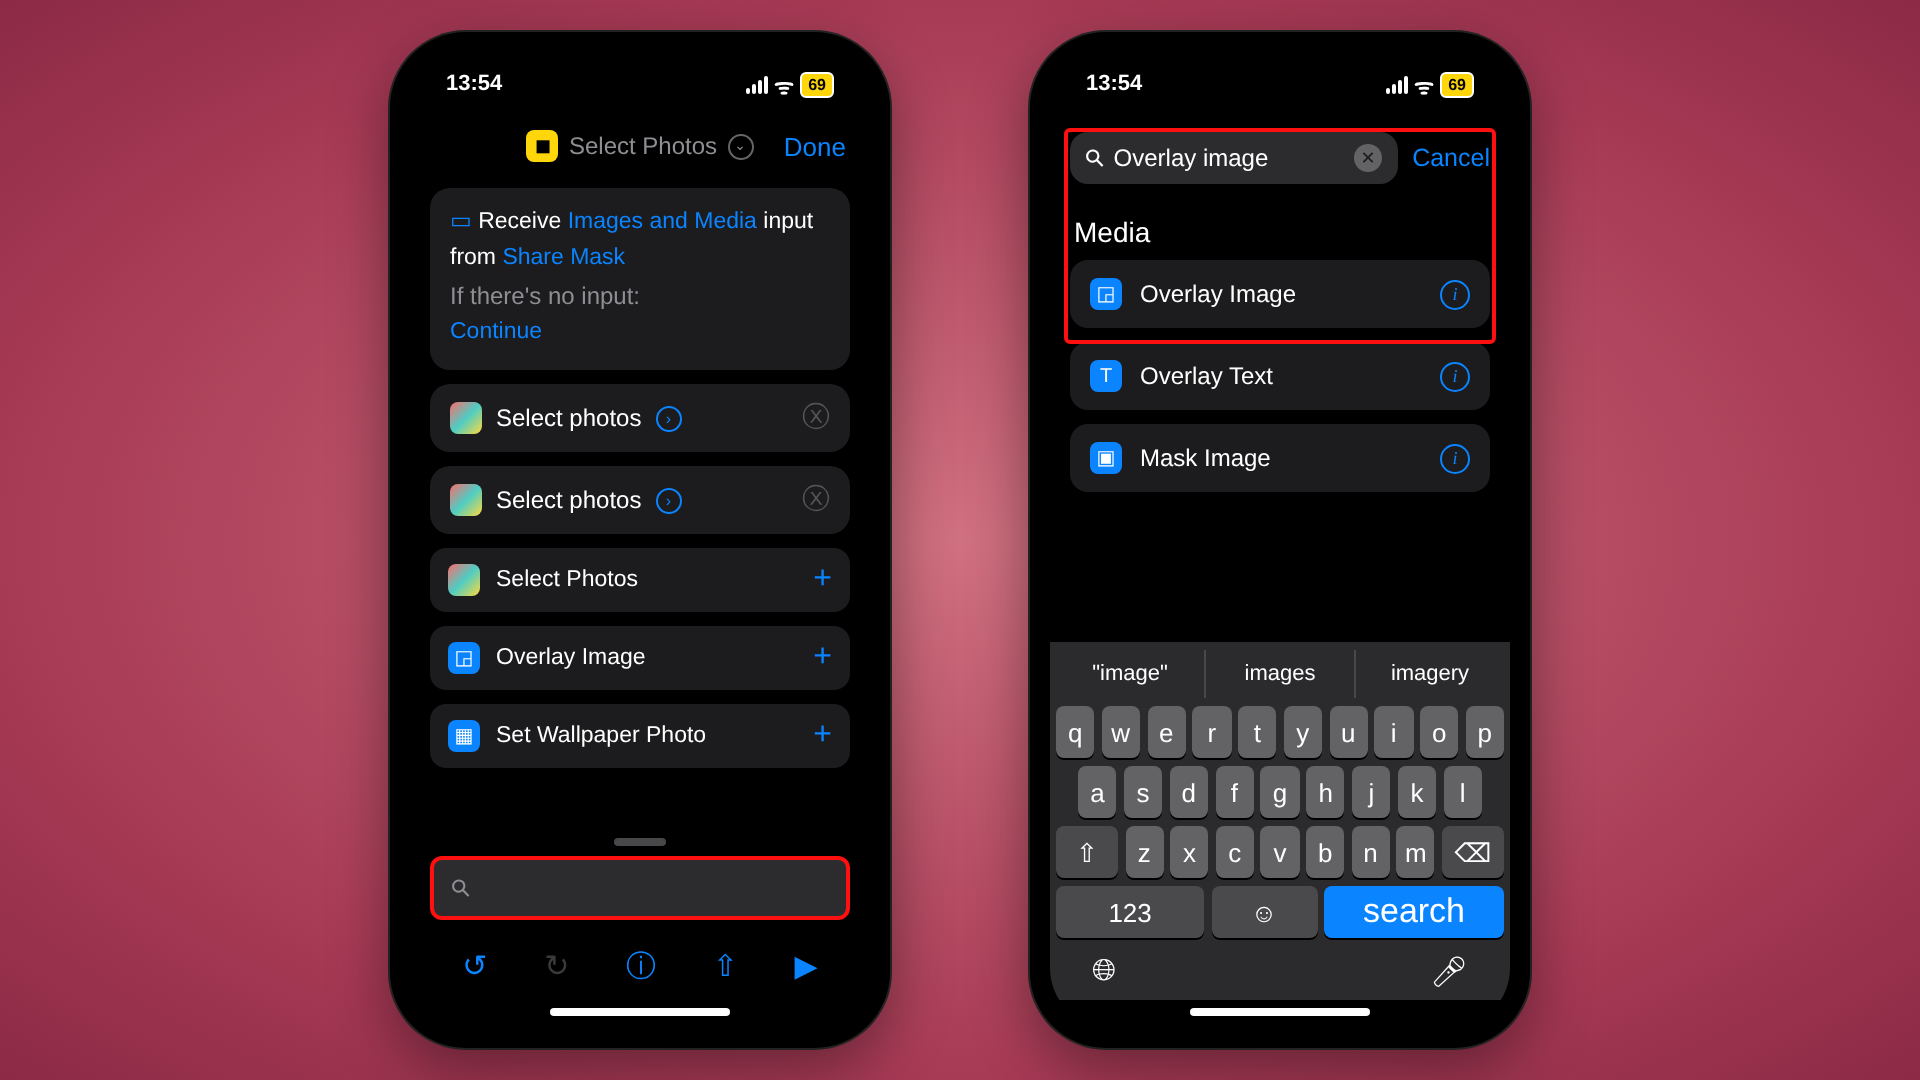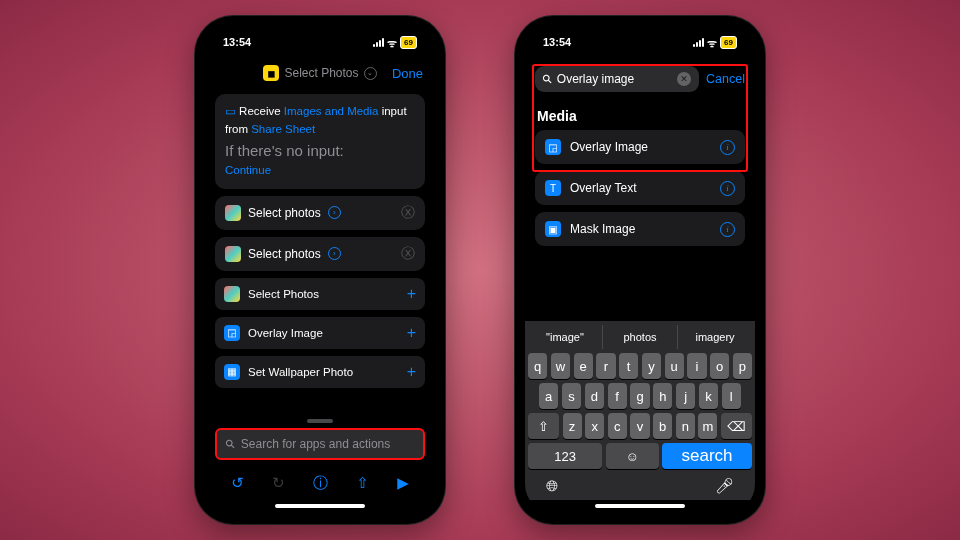--- a/index.html
+++ b/index.html
@@ -40,21 +40,21 @@
   .nav-done{position:absolute;right:12px;color:#0a84ff;font-size:13px;font-weight:500}
   .icon-sq{width:16px;height:16px;border-radius:4px;display:flex;align-items:center;justify-content:center;font-size:10px}
   .icon-sq.yellow{background:#ffd60a;color:#000}
   .icon-sq.blue{background:#0a84ff;color:#fff}
   .icon-sq.multi{background:linear-gradient(135deg,#ff6b6b,#4ecdc4,#ffd93d)}
   .chev-circ{width:13px;height:13px;border:1px solid #666;border-radius:50%;display:inline-flex;align-items:center;justify-content:center;font-size:7px;color:#888}
 
   .content{flex:1;overflow:hidden;padding:6px 10px;display:flex;flex-direction:column;gap:7px}
   .card{background:#1c1c1e;border-radius:10px;padding:9px 10px;color:#fff;font-size:11.5px;line-height:1.55}
   .link{color:#0a84ff}
-  .muted{color:#8e8e93;font-size:15px}
+  .muted{color:#8e8e93;font-size:12px}
 
   .action-row{background:#1c1c1e;border-radius:10px;padding:8px 10px;display:flex;align-items:center;gap:7px;color:#fff;font-size:12px}
   .action-row .end{margin-left:auto;color:#555;font-size:14px}
   .chev-blue{width:13px;height:13px;border:1px solid #0a84ff;border-radius:50%;display:inline-flex;align-items:center;justify-content:center;font-size:8px;color:#0a84ff}
 
   .section-hdr{display:flex;justify-content:space-between;align-items:center;color:#8e8e93;font-size:11px;padding:4px 2px 0}
   .sugg{background:#1c1c1e;border-radius:8px;padding:7px 9px;display:flex;align-items:center;gap:8px;color:#fff;font-size:11.5px}
   .sugg .plus{margin-left:auto;color:#0a84ff;font-size:16px;font-weight:300}
 
   .search-wrap{padding:6px 10px;flex-shrink:0}
@@ -68,21 +68,21 @@
 
   .hl{border:2px solid #ff1010;border-radius:6px}
 
   
   .search-top{padding:8px 10px;display:flex;align-items:center;gap:7px;flex-shrink:0}
   .search-field{flex:1;background:#2c2c2e;border-radius:9px;padding:6px 8px;display:flex;align-items:center;gap:5px;color:#fff;font-size:12px}
   .clear-x{margin-left:auto;width:14px;height:14px;background:#636366;border-radius:50%;display:flex;align-items:center;justify-content:center;font-size:9px;color:#1c1c1e}
   .cancel{color:#0a84ff;font-size:12.5px}
 
   .results{padding:0 10px;flex:1}
-  .cat-hdr{color:#fff;font-size:14px;font-weight:700;padding:8px 2px 6px}
+  .cat-hdr{color:#fff;font-size:14px;font-weight:400;padding:8px 2px 6px}
   .res-row{background:#1c1c1e;border-radius:9px;padding:9px 10px;display:flex;align-items:center;gap:9px;color:#fff;font-size:12px;margin-bottom:7px}
   .info-i{margin-left:auto;width:15px;height:15px;border:1.3px solid #0a84ff;border-radius:50%;display:flex;align-items:center;justify-content:center;font-size:9px;color:#0a84ff;font-style:italic;font-family:Georgia}
 
   .hl-top{position:absolute;top:38px;left:7px;right:7px;height:108px;border:2.5px solid #ff1010;border-radius:3px;z-index:5;pointer-events:none}
 
   .kbd{background:#2b2b2d;flex-shrink:0;padding:4px 3px 3px;display:flex;flex-direction:column;gap:4px}
   .kbd-sugg{display:flex;height:24px}
   .kbd-sugg div{flex:1;text-align:center;color:#fff;font-size:11px;line-height:24px;border-right:1px solid #48484a}
   .kbd-sugg div:last-child{border:none}
   .krow{display:flex;gap:3.5px;justify-content:center}
@@ -123,21 +123,21 @@
       </div>
       <span class="nav-done">Done</span>
     </div>
 
     <div class="content">
       <div class="card">
         <span style="color:#0a84ff">▭</span>
         <span>Receive</span>
         <span class="link">Images and Media</span>
         <span>input from</span>
-        <span class="link">Share Sheet</span><br>
+        <span class="link">Share Mask</span><br>
         <span class="muted">If there's no input:</span><br>
         <span class="link">Continue</span>
       </div>
 
       <div class="action-row">
         <span class="icon-sq multi"></span>
         <span>Select photos</span>
         <span class="chev-blue">›</span>
         <span class="end">ⓧ</span>
       </div>
@@ -164,21 +164,20 @@
         <span class="icon-sq blue">▦</span>
         <span>Set Wallpaper Photo</span>
         <span class="plus">+</span>
       </div>
     </div>
 
     <div class="search-wrap">
       <div class="grab"></div>
       <div class="search-bar hl">
         <span class="mag">⚲</span>
-        <span>Search for apps and actions</span>
       </div>
     </div>
 
     <div class="toolbar">
       <span>↺</span>
       <span class="dim">↻</span>
       <span>ⓘ</span>
       <span>⇧</span>
       <span>▶</span>
     </div>
@@ -228,21 +227,21 @@
       <div class="res-row">
         <span class="icon-sq blue">▣</span>
         <span>Mask Image</span>
         <span class="info-i">i</span>
       </div>
     </div>
 
     <div class="kbd">
       <div class="kbd-sugg">
         <div>"image"</div>
-        <div>photos</div>
+        <div>images</div>
         <div>imagery</div>
       </div>
       <div class="krow" id="kr1">
           <div class="key">q</div>
           <div class="key">w</div>
           <div class="key">e</div>
           <div class="key">r</div>
           <div class="key">t</div>
           <div class="key">y</div>
           <div class="key">u</div>

